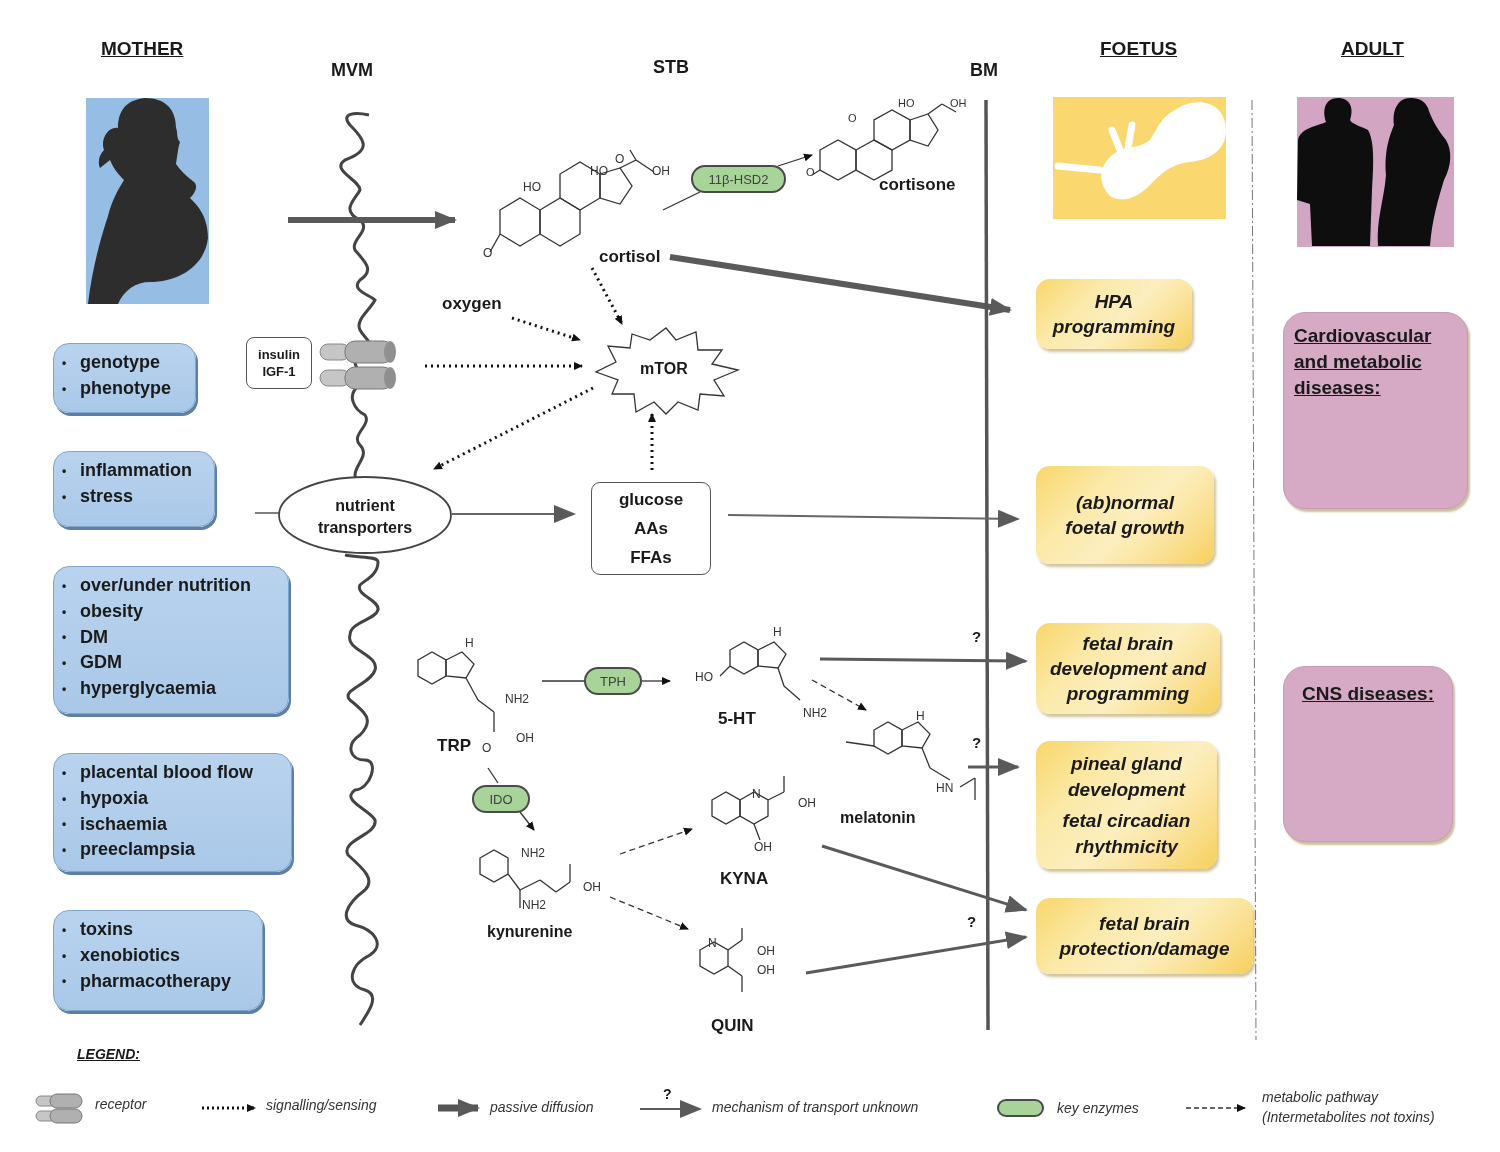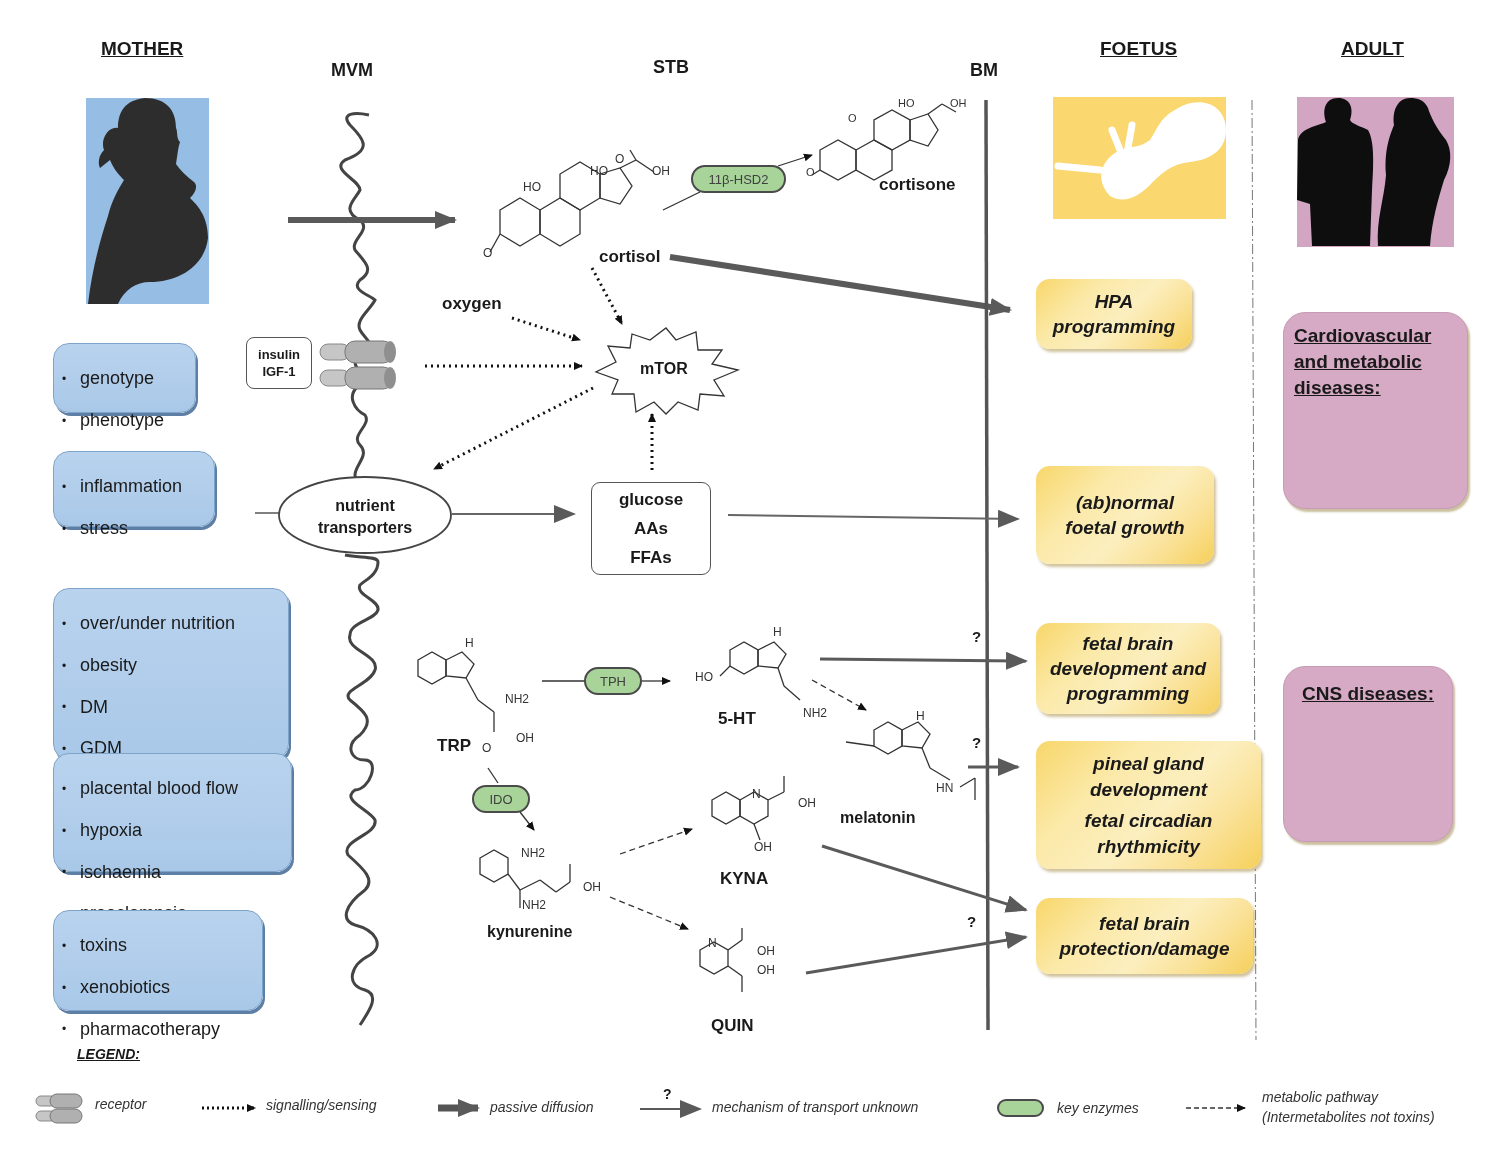--- a/index.html
+++ b/index.html
@@ -5,21 +5,21 @@
   html, body { margin: 0; padding: 0; background: #ffffff; }
   body { width: 1500px; height: 1152px; position: relative; overflow: hidden;
          font-family: "Liberation Sans", "DejaVu Sans", sans-serif; color: #1a1a1a; }
   .abs { position: absolute; }
   .col-head { font-weight: bold; font-size: 19px; text-decoration: underline; }
   .sub-head { font-weight: bold; font-size: 18px; }
   .blue-box { position: absolute; background: linear-gradient(180deg, #b9d3ee 0%, #a9c8e8 100%);
               border: 1px solid #7fa4c9; border-radius: 16px;
               box-shadow: 2px 3px 0 #5d7fa6; box-sizing: border-box; padding: 6px 10px 6px 8px; }
   .blue-box ul, .pink-box ul { margin: 0; padding: 0; list-style: none; }
-  .blue-box li, .pink-box li { font-weight: normal; font-size: 18px; line-height: 25px; white-space: nowrap; margin-top: 16px; }
+  .blue-box li, .pink-box li { font-weight: bold; font-size: 18px; line-height: 25px; white-space: nowrap; }
   .blue-box li::before, .pink-box li::before { content: "•"; font-size: 12px; display: inline-block; width: 18px; vertical-align: middle; }
   .yellow-box { position: absolute; box-sizing: border-box; border-radius: 14px;
                 background: linear-gradient(135deg, #f8d66a 0%, #fbe9a8 30%, #fcefbf 55%, #fae29a 75%, #f6d05c 100%);
                 box-shadow: 2px 3px 3px rgba(150,120,40,0.45);
                 display: flex; flex-direction: column; align-items: center; justify-content: center;
                 font-weight: bold; font-size: 19px; line-height: 25px; text-align: center; font-style: italic; }
   .pink-box { position: absolute; box-sizing: border-box; border-radius: 22px;
               background: #d6a9c4; border: 1px solid #c79bb5; box-shadow: 2px 3px 2px rgba(160,140,80,0.55);
               padding: 10px 10px 10px 10px; }
   .pink-title { font-weight: bold; font-size: 19px; line-height: 26px; text-decoration: underline; }
@@ -215,21 +215,21 @@
     <li>genotype</li>
     <li>phenotype</li>
   </ul>
 </div>
 <div class="blue-box" style="left:53px;top:451px;width:162px;height:76px;">
   <ul>
     <li>inflammation</li>
     <li>stress</li>
   </ul>
 </div>
-<div class="blue-box" style="left:53px;top:588px;width:236px;height:172px;">
+<div class="blue-box" style="left:53px;top:566px;width:236px;height:148px;">
   <ul>
     <li>over/under nutrition</li>
     <li>obesity</li>
     <li>DM</li>
     <li>GDM</li>
     <li>hyperglycaemia</li>
   </ul>
 </div>
 <div class="blue-box" style="left:53px;top:753px;width:239px;height:119px;">
   <ul>
@@ -319,21 +319,21 @@
 </div>
 <div class="yellow-box" style="left:1036px;top:466px;width:178px;height:98px;">
   <span>(ab)normal</span>
   <span>foetal growth</span>
 </div>
 <div class="yellow-box" style="left:1036px;top:623px;width:184px;height:91px;">
   <span>fetal brain</span>
   <span>development and</span>
   <span>programming</span>
 </div>
-<div class="yellow-box" style="left:1036px;top:741px;width:225px;height:128px;line-height:26px;">
+<div class="yellow-box" style="left:1036px;top:741px;width:181px;height:128px;line-height:26px;">
   <span>pineal gland</span>
   <span>development</span>
   <span style="margin-top:5px;">fetal circadian</span>
   <span>rhythmicity</span>
 </div>
 <div class="yellow-box" style="left:1036px;top:898px;width:217px;height:76px;">
   <span>fetal brain</span>
   <span>protection/damage</span>
 </div>
 

